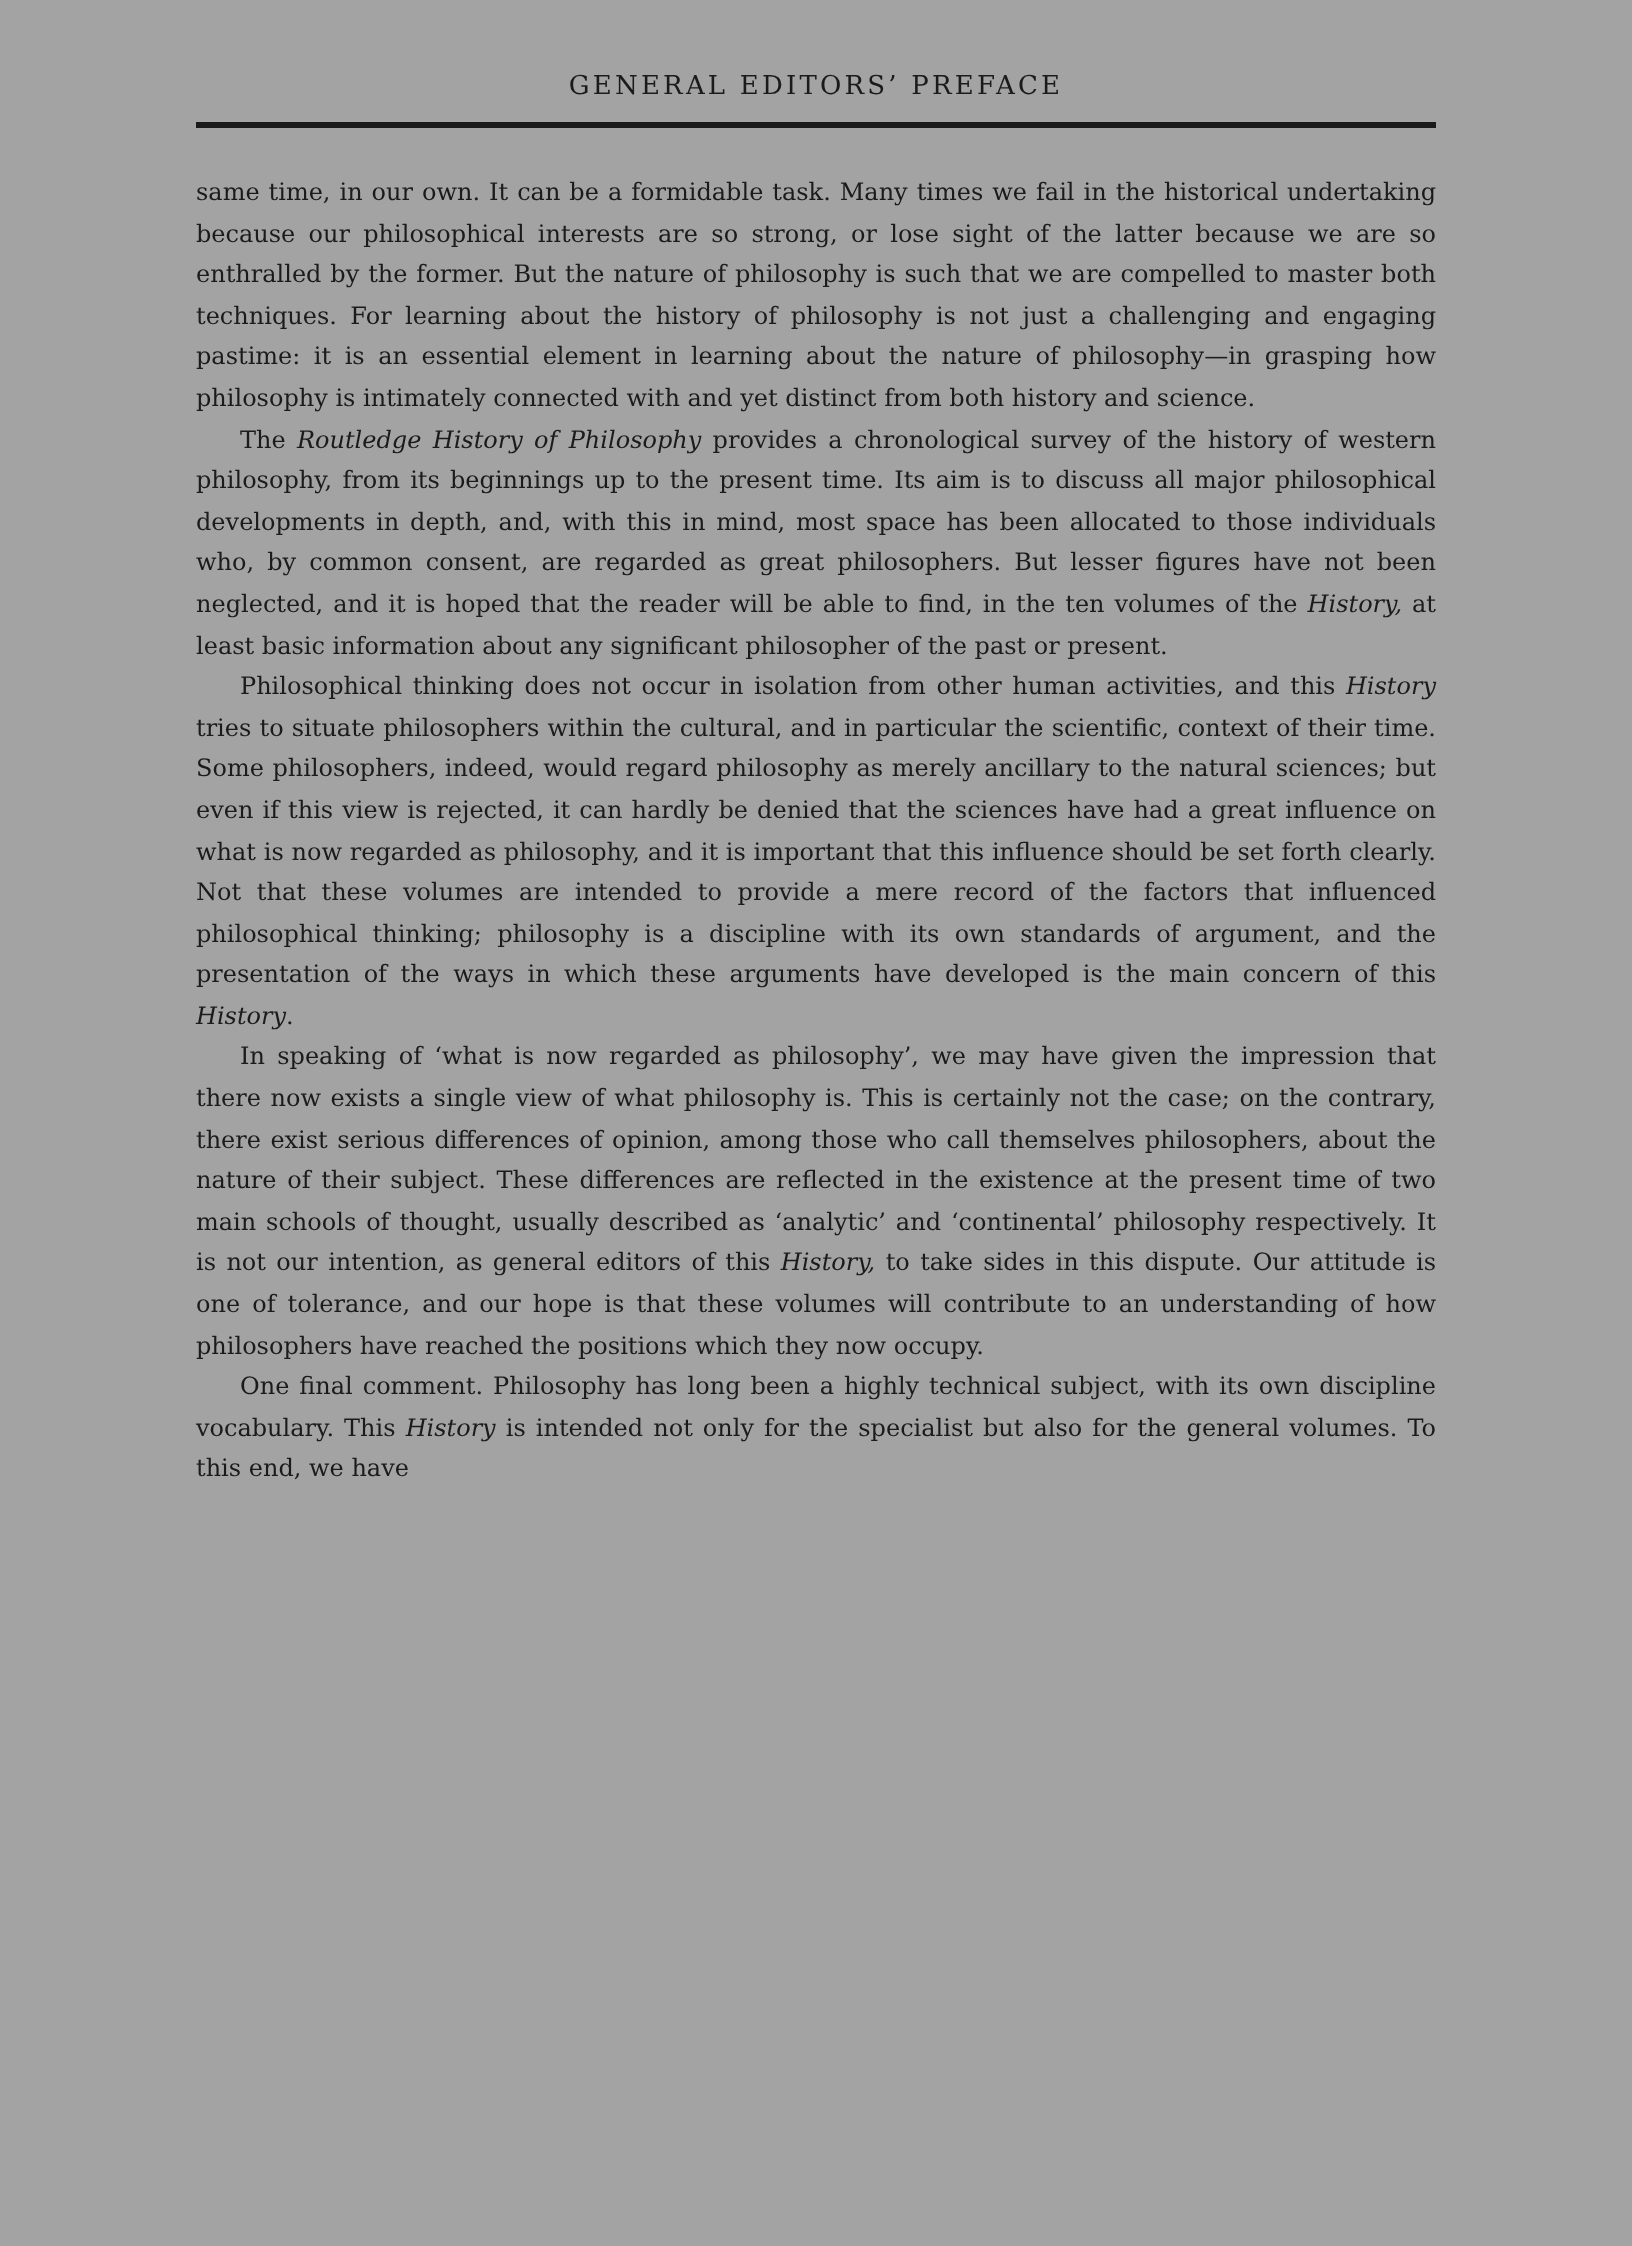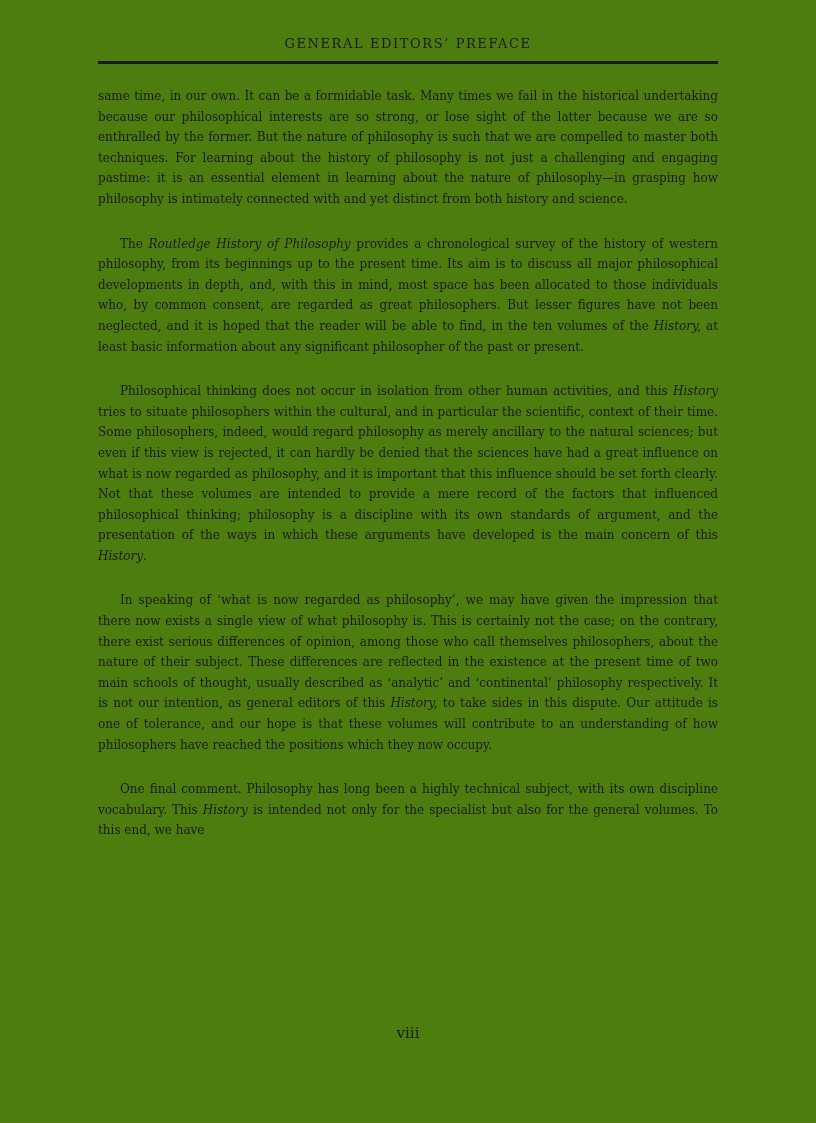--- a/index.html
+++ b/index.html
@@ -5,21 +5,21 @@
   * { box-sizing: border-box; }
   html, body {
     margin: 0;
     padding: 0;
     background: #ffffff;
   }
   .page {
     position: relative;
     width: 816px;
     height: 1123px;
-    background: #4d7c0f;
+    background: #a3a3a3;
     font-family: "DejaVu Serif", serif;
     color: #1b1b1b;
     overflow: hidden;
   }
   .running-head {
     position: absolute;
     top: 36px;
     left: 98px;
     width: 620px;
     text-align: center;
@@ -45,21 +45,20 @@
     line-height: 20.6px;
     text-align: justify;
     color: #1b1b1b;
   }
   .body-text p {
     margin: 0;
     padding: 0;
   }
   .body-text p.indented {
     text-indent: 22px;
-    margin-top: 24px;
   }
   .italic {
     font-style: italic;
   }
   .page-number {
     position: absolute;
     top: 1024px;
     left: 98px;
     width: 620px;
     text-align: center;
@@ -73,14 +72,13 @@
 <div class="page">
   <div class="running-head">GENERAL EDITORS’ PREFACE</div>
   <div class="header-rule"></div>
   <div class="body-text">
       <p><span>same time, in our own. It can be a formidable task. Many times we fail in the historical undertaking because our philosophical interests are so strong, or lose sight of the latter because we are so enthralled by the former. But the nature of philosophy is such that we are compelled to master both techniques. For learning about the history of philosophy is not just a challenging and engaging pastime: it is an essential element in learning about the nature of philosophy—in grasping how philosophy is intimately connected with and yet distinct from both history and science.</span></p>
       <p class="indented"><span>The </span><span class="italic">Routledge History of Philosophy</span><span> provides a chronological survey of the history of western philosophy, from its beginnings up to the present time. Its aim is to discuss all major philosophical developments in depth, and, with this in mind, most space has been allocated to those individuals who, by common consent, are regarded as great philosophers. But lesser figures have not been neglected, and it is hoped that the reader will be able to find, in the ten volumes of the </span><span class="italic">History,</span><span> at least basic information about any significant philosopher of the past or present.</span></p>
       <p class="indented"><span>Philosophical thinking does not occur in isolation from other human activities, and this </span><span class="italic">History</span><span> tries to situate philosophers within the cultural, and in particular the scientific, context of their time. Some philosophers, indeed, would regard philosophy as merely ancillary to the natural sciences; but even if this view is rejected, it can hardly be denied that the sciences have had a great influence on what is now regarded as philosophy, and it is important that this influence should be set forth clearly. Not that these volumes are intended to provide a mere record of the factors that influenced philosophical thinking; philosophy is a discipline with its own standards of argument, and the presentation of the ways in which these arguments have developed is the main concern of this </span><span class="italic">History</span><span>.</span></p>
       <p class="indented"><span>In speaking of ‘what is now regarded as philosophy’, we may have given the impression that there now exists a single view of what philosophy is. This is certainly not the case; on the contrary, there exist serious differences of opinion, among those who call themselves philosophers, about the nature of their subject. These differences are reflected in the existence at the present time of two main schools of thought, usually described as ‘analytic’ and ‘continental’ philosophy respectively. It is not our intention, as general editors of this </span><span class="italic">History,</span><span> to take sides in this dispute. Our attitude is one of tolerance, and our hope is that these volumes will contribute to an understanding of how philosophers have reached the positions which they now occupy.</span></p>
       <p class="indented"><span>One final comment. Philosophy has long been a highly technical subject, with its own discipline vocabulary. This </span><span class="italic">History</span><span> is intended not only for the specialist but also for the general volumes. To this end, we have</span></p>
     </div>
-  <div class="page-number">viii</div>
 </div>
 
 </body></html>

